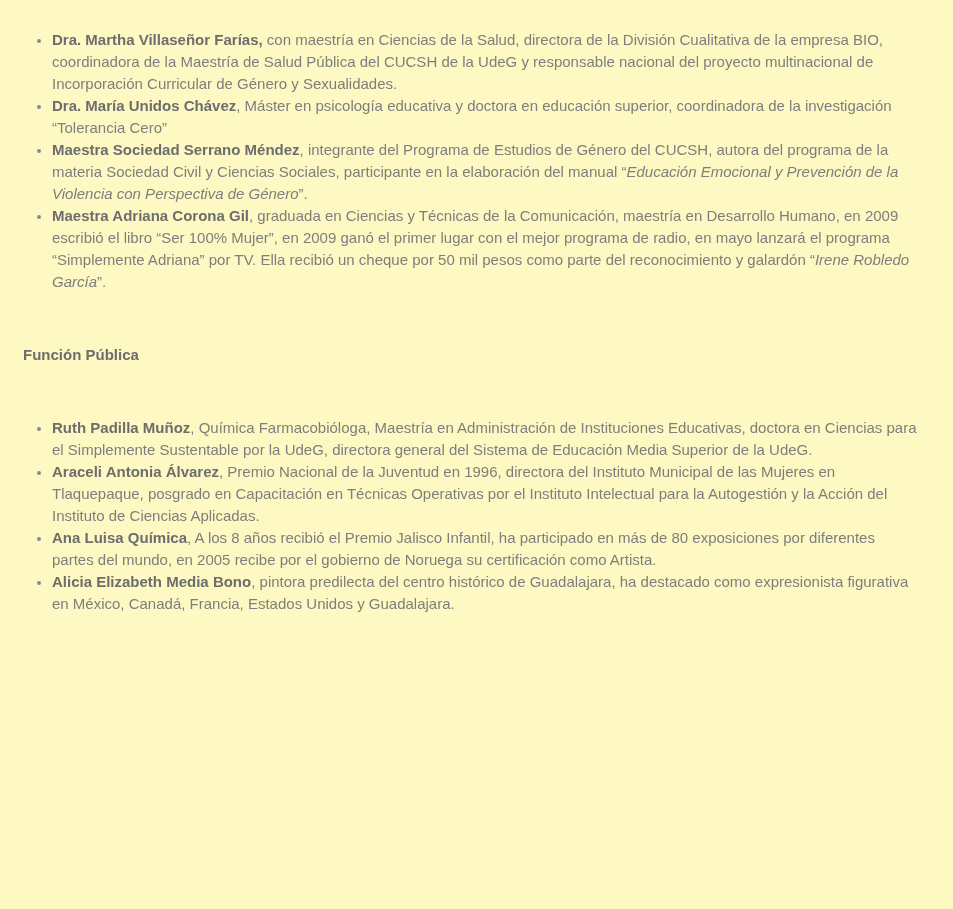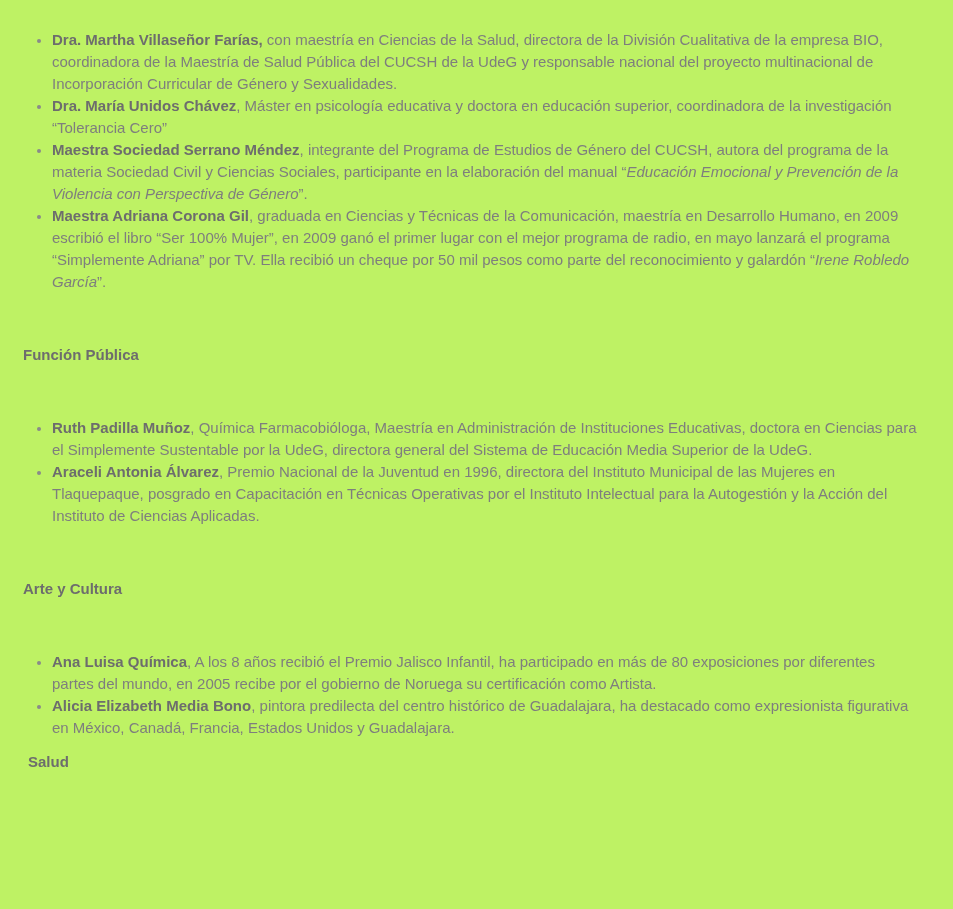--- a/index.html
+++ b/index.html
@@ -5,21 +5,21 @@
   html, body { margin: 0; padding: 0; background: #ffffff; }
   .doc {
     box-sizing: border-box;
     width: 953px;
     min-height: 909px;
     padding: 29px 33px 2px 23px;
     font-family: "Liberation Sans", sans-serif;
     font-size: 15px;
     line-height: 22px;
     color: #7e7e7e;
-    background: #bef264;
+    background: #fef9c3;
   }
   .doc ul {
     margin: 0;
     padding: 0 0 0 29px;
     list-style: disc outside;
   }
   .doc li { margin: 0; }
   .doc li::marker { color: #8a8a8a; font-size: 13px; }
   strong.person-name { font-weight: bold; color: #6d6d6d; }
   em { font-style: italic; }
@@ -49,22 +49,20 @@
     <li><strong class="person-name">Maestra Adriana Corona Gil</strong><span>, graduada en Ciencias y Técnicas de la Comunicación, maestría en Desarrollo Humano, en 2009 escribió el libro “Ser 100% Mujer”, en 2009 ganó el primer lugar con el mejor programa de radio, en mayo lanzará el programa “Simplemente Adriana” por TV. Ella recibió un cheque por 50 mil pesos como parte del reconocimiento y galardón “</span><em>Irene Robledo García</em><span>”.</span></li>
   </ul>
 
   <p class="heading">Función Pública</p>
 
   <ul>
     <li><strong class="person-name">Ruth Padilla Muñoz</strong><span>, Química Farmacobióloga, Maestría en Administración de Instituciones Educativas, doctora en Ciencias para el Simplemente Sustentable por la UdeG, directora general del Sistema de Educación Media Superior de la UdeG.</span><em></em><span></span></li>
     <li><strong class="person-name">Araceli Antonia Álvarez</strong><span>, Premio Nacional de la Juventud en 1996, directora del Instituto Municipal de las Mujeres en Tlaquepaque, posgrado en Capacitación en Técnicas Operativas por el Instituto Intelectual para la Autogestión y la Acción del Instituto de Ciencias Aplicadas.</span><em></em><span></span></li>
   </ul>
 
-  <p class="heading">Arte y Cultura</p>
 
   <ul>
     <li><strong class="person-name">Ana Luisa Química</strong><span>, A los 8 años recibió el Premio Jalisco Infantil, ha participado en más de 80 exposiciones por diferentes partes del mundo,  en 2005 recibe por el gobierno de Noruega su certificación como Artista.</span><em></em><span></span></li>
     <li><strong class="person-name">Alicia Elizabeth Media Bono</strong><span>, pintora predilecta del centro histórico de Guadalajara, ha destacado como expresionista figurativa en México, Canadá, Francia, Estados Unidos y Guadalajara.</span><em></em><span></span></li>
   </ul>
 
-  <p class="heading heading-tight">Salud</p>
 
 </div>
 
 </body></html>

